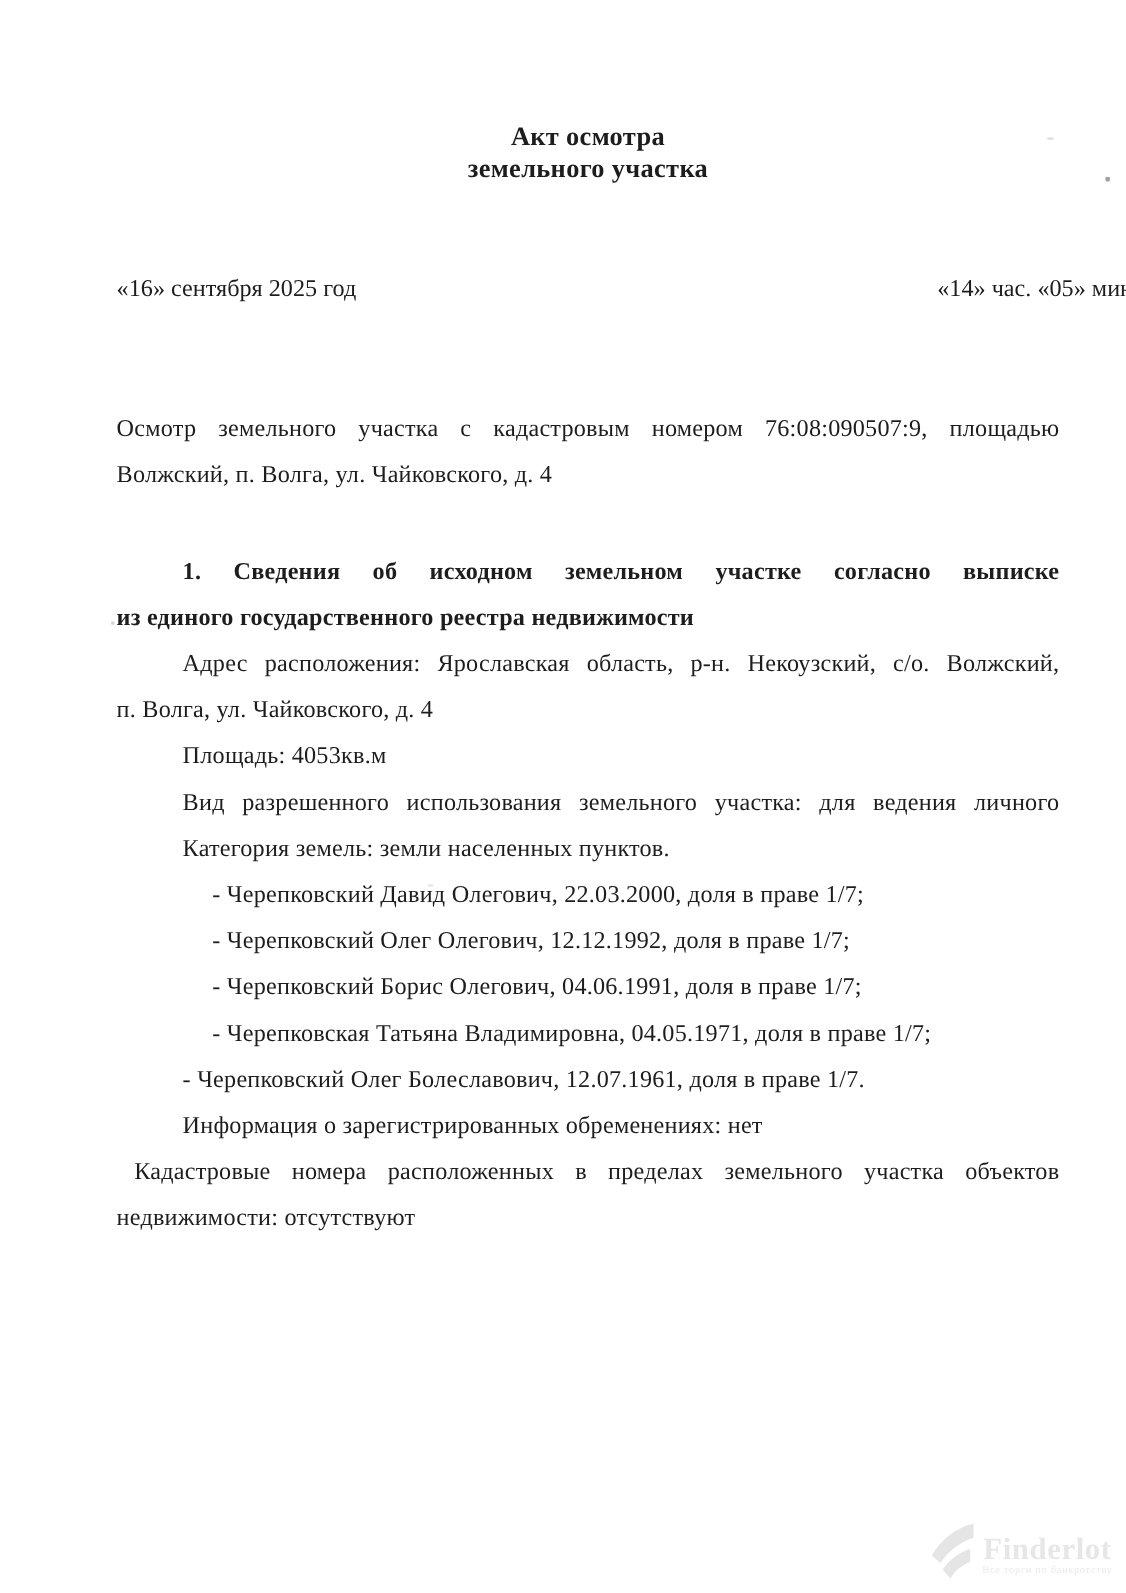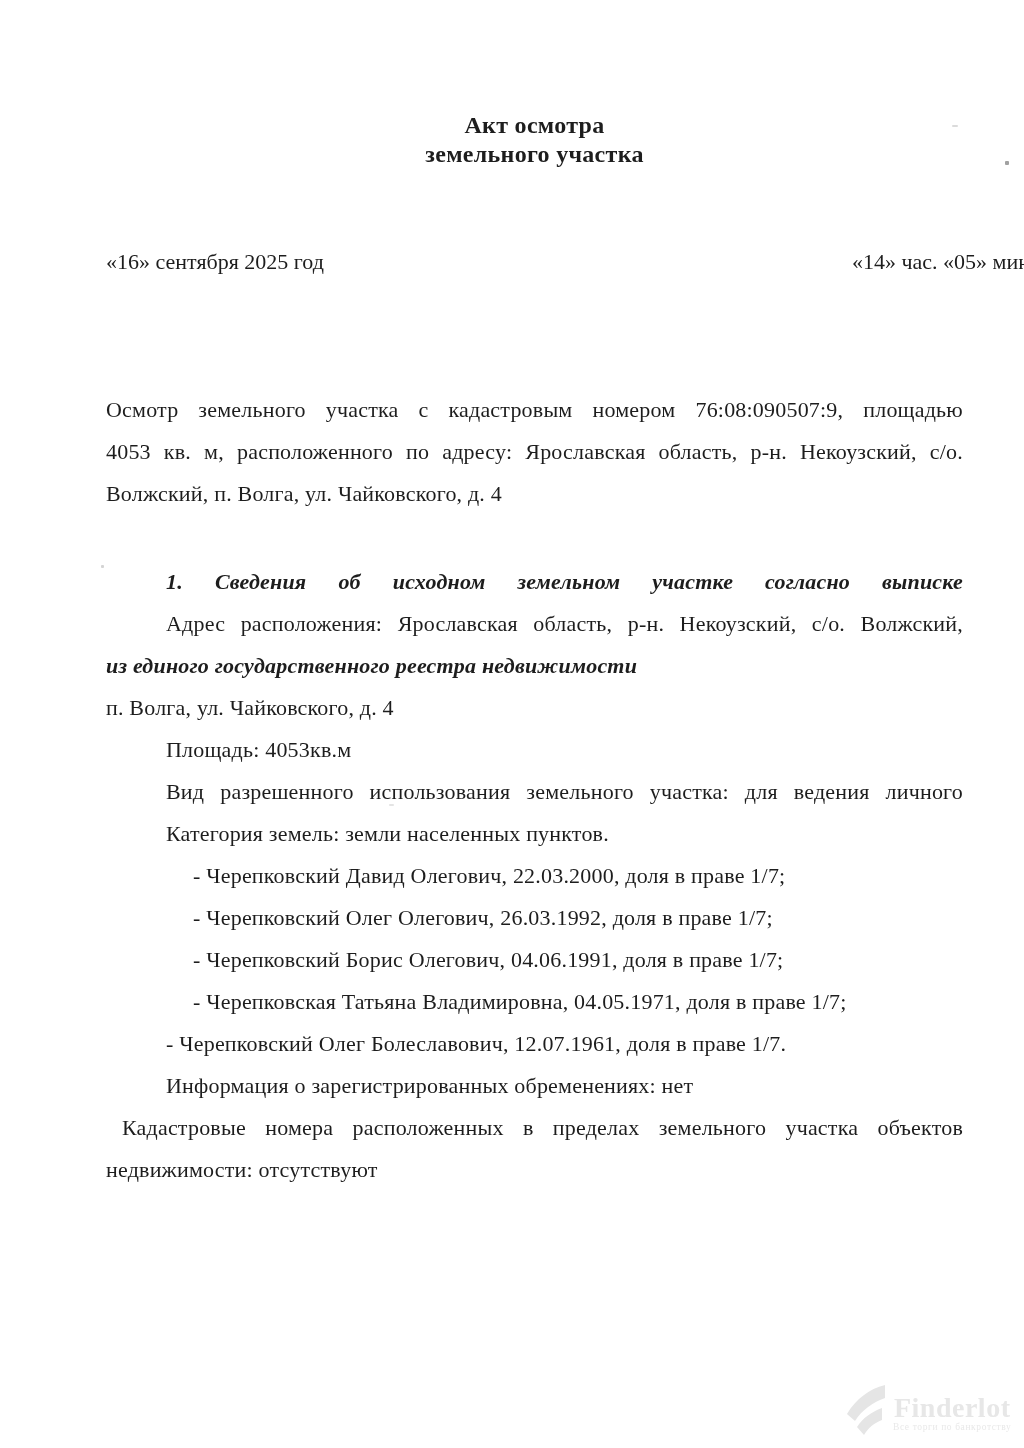--- a/index.html
+++ b/index.html
@@ -35,29 +35,28 @@
     position: absolute; left: 746px; top: 0;
     white-space: nowrap;
   }
 
   .doc-body {
     position: absolute;
     left: 106px; top: 368px; width: 857px;
     font-size: 22px;
     line-height: 42px;
     letter-spacing: 0.2px;
-    margin-top: 21px;
   }
   .line { white-space: nowrap; }
   .j {
     white-space: normal;
     text-align: justify;
     text-align-last: justify;
   }
-  .b { font-weight: 700; font-style: italic; }
+  .b { font-weight: 700; }
   .ind60 { padding-left: 60px; }
   .ind87 { padding-left: 87px; }
   .ind16 { padding-left: 16px; }
   .gap { margin-top: 46px; }
 
   .speck { position: absolute; border-radius: 1px; }
   .speck1 { left: 1005px; top: 161px; width: 4px; height: 4px; background: #6e6e6e; opacity: .65; }
   .speck2 { left: 952px; top: 125px; width: 6px; height: 2px; background: #bdbdbd; opacity: .55; }
   .speck3 { left: 101px; top: 565px; width: 3px; height: 3px; background: #a9a9a9; opacity: .5; }
   .speck4 { left: 389px; top: 804px; width: 5px; height: 2px; background: #c9c9c9; opacity: .5; }
@@ -94,34 +93,33 @@
       <div>земельного участка</div>
     </h1>
 
     <div class="dateline">
       <span class="date">«16» сентября 2025 год</span>
       <span class="time">«14» час. «05» мин</span>
     </div>
 
     <div class="doc-body">
       <div class="line j">Осмотр земельного участка с кадастровым номером 76:08:090507:9, площадью</div>
-      <div class="line j">4053 кв. м, расположенного по адресу: Ярославская область, р-н. Некоузский, с/о.</div>
       <div class="line">Волжский, п. Волга, ул. Чайковского, д. 4</div>
 
       <div class="line j b ind60 gap">1. Сведения об исходном земельном участке согласно выписке</div>
+      <div class="line b">из единого государственного реестра недвижимости</div>
+
       <div class="line j ind60">Адрес расположения: Ярославская область, р-н. Некоузский, с/о. Волжский,</div>
-
-      <div class="line b">из единого государственного реестра недвижимости</div>
       <div class="line">п. Волга, ул. Чайковского, д. 4</div>
       <div class="line ind60">Площадь: 4053кв.м</div>
       <div class="line j ind60">Вид разрешенного использования земельного участка: для ведения личного</div>
       <div class="line ind60">Категория земель: земли населенных пунктов.</div>
 
       <div class="line ind87">- Черепковский Давид Олегович, 22.03.2000, доля в праве 1/7;</div>
-      <div class="line ind87">- Черепковский Олег Олегович, 26.03.1992, доля в праве 1/7;</div>
+      <div class="line ind87">- Черепковский Олег Олегович, 12.12.1992, доля в праве 1/7;</div>
       <div class="line ind87">- Черепковский Борис Олегович, 04.06.1991, доля в праве 1/7;</div>
       <div class="line ind87">- Черепковская Татьяна Владимировна, 04.05.1971, доля в праве 1/7;</div>
       <div class="line ind60">- Черепковский Олег Болеславович, 12.07.1961, доля в праве 1/7.</div>
 
       <div class="line ind60">Информация о зарегистрированных обременениях: нет</div>
       <div class="line j ind16">Кадастровые номера расположенных в пределах земельного участка объектов</div>
       <div class="line">недвижимости: отсутствуют</div>
     </div>
   </div>
 

